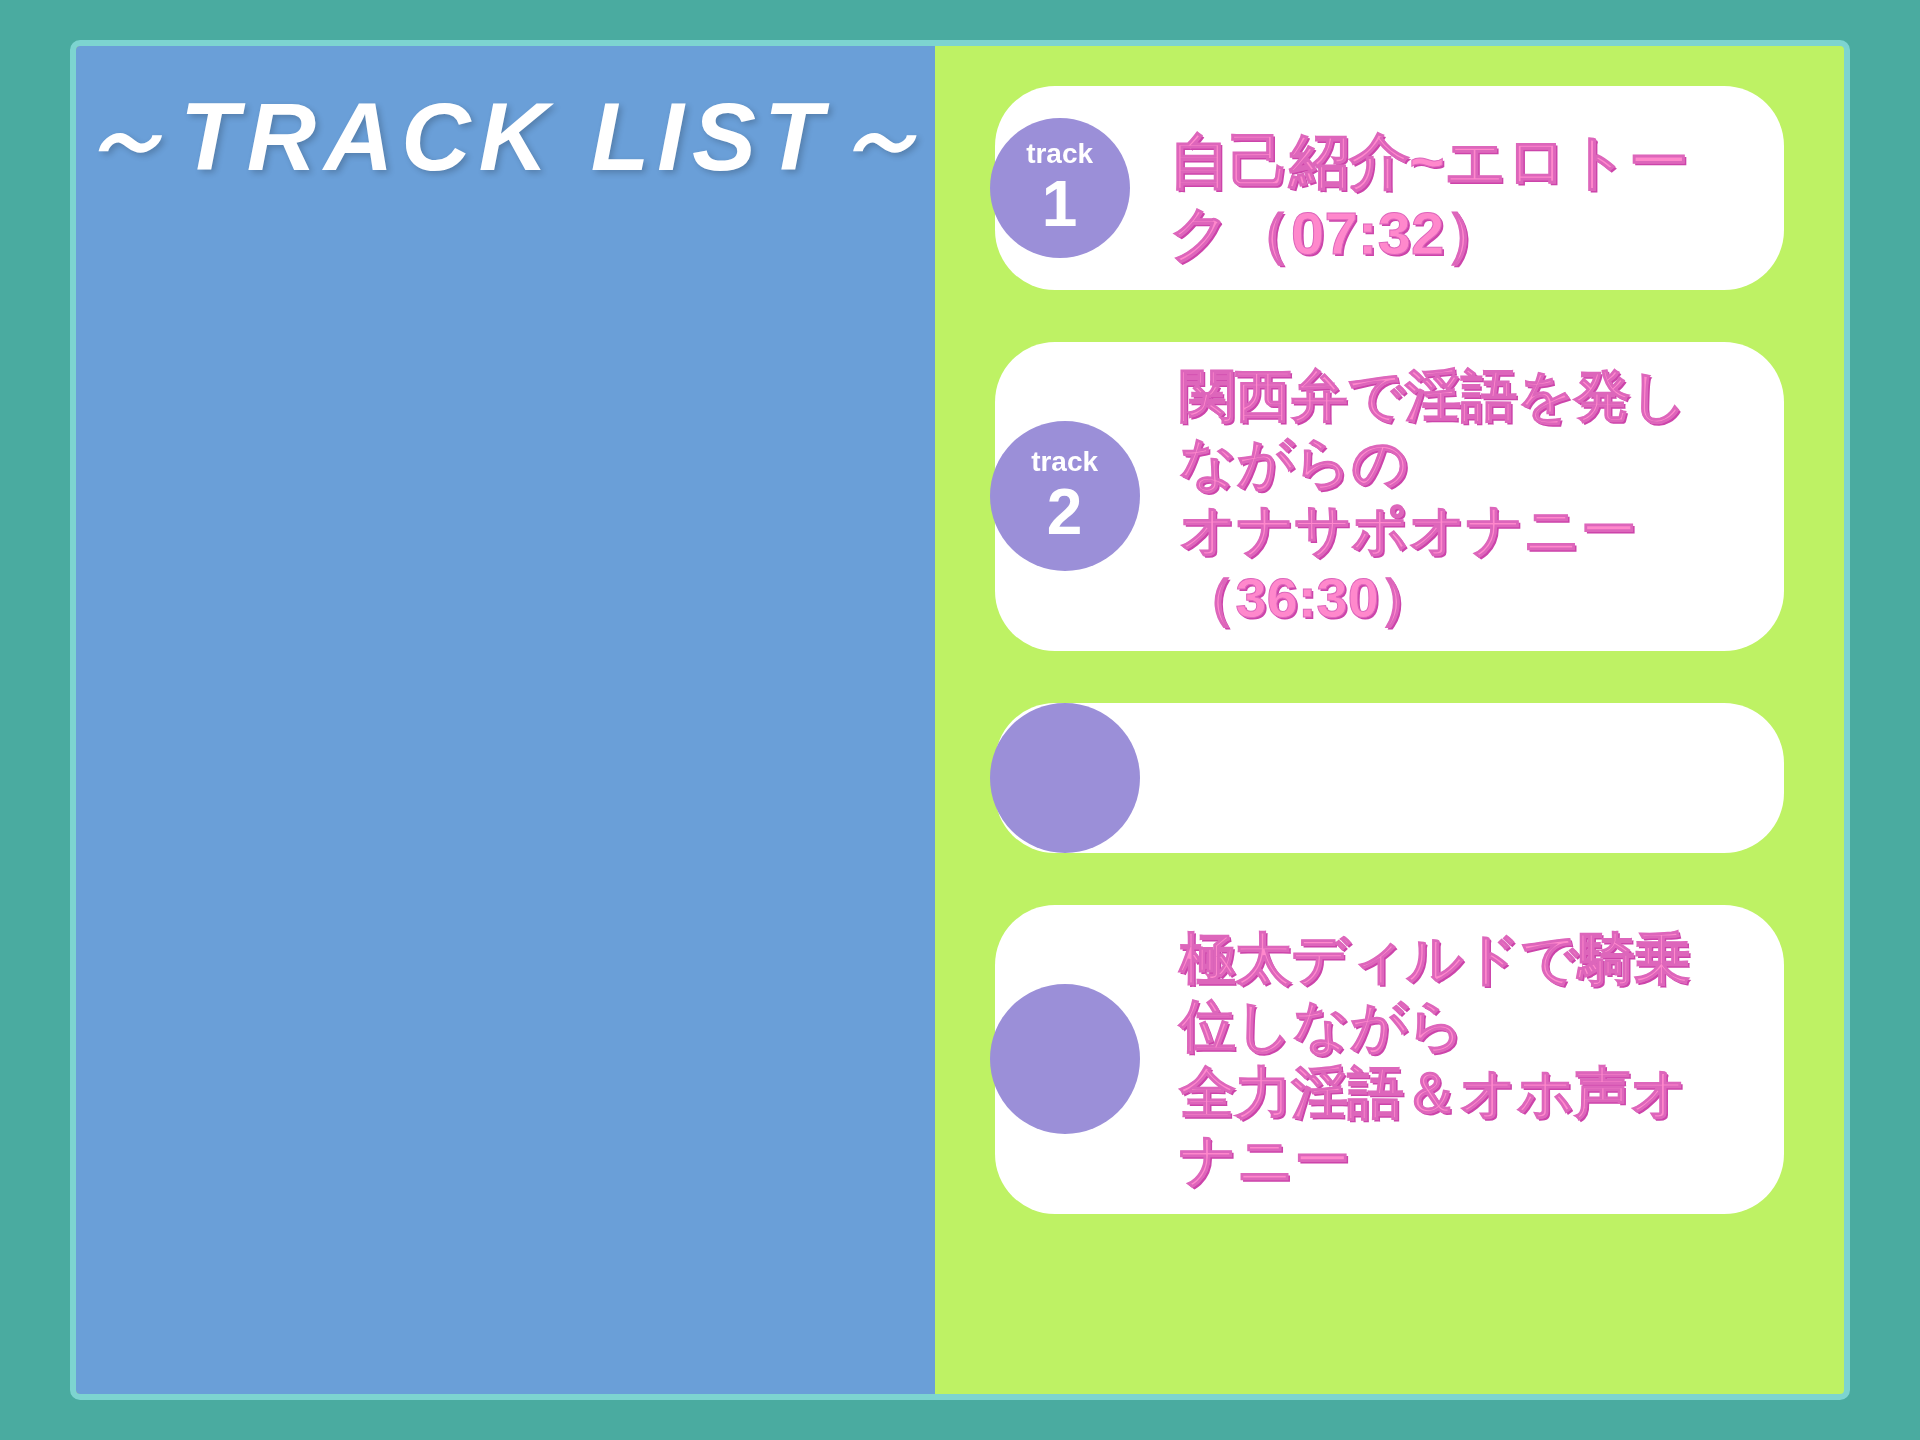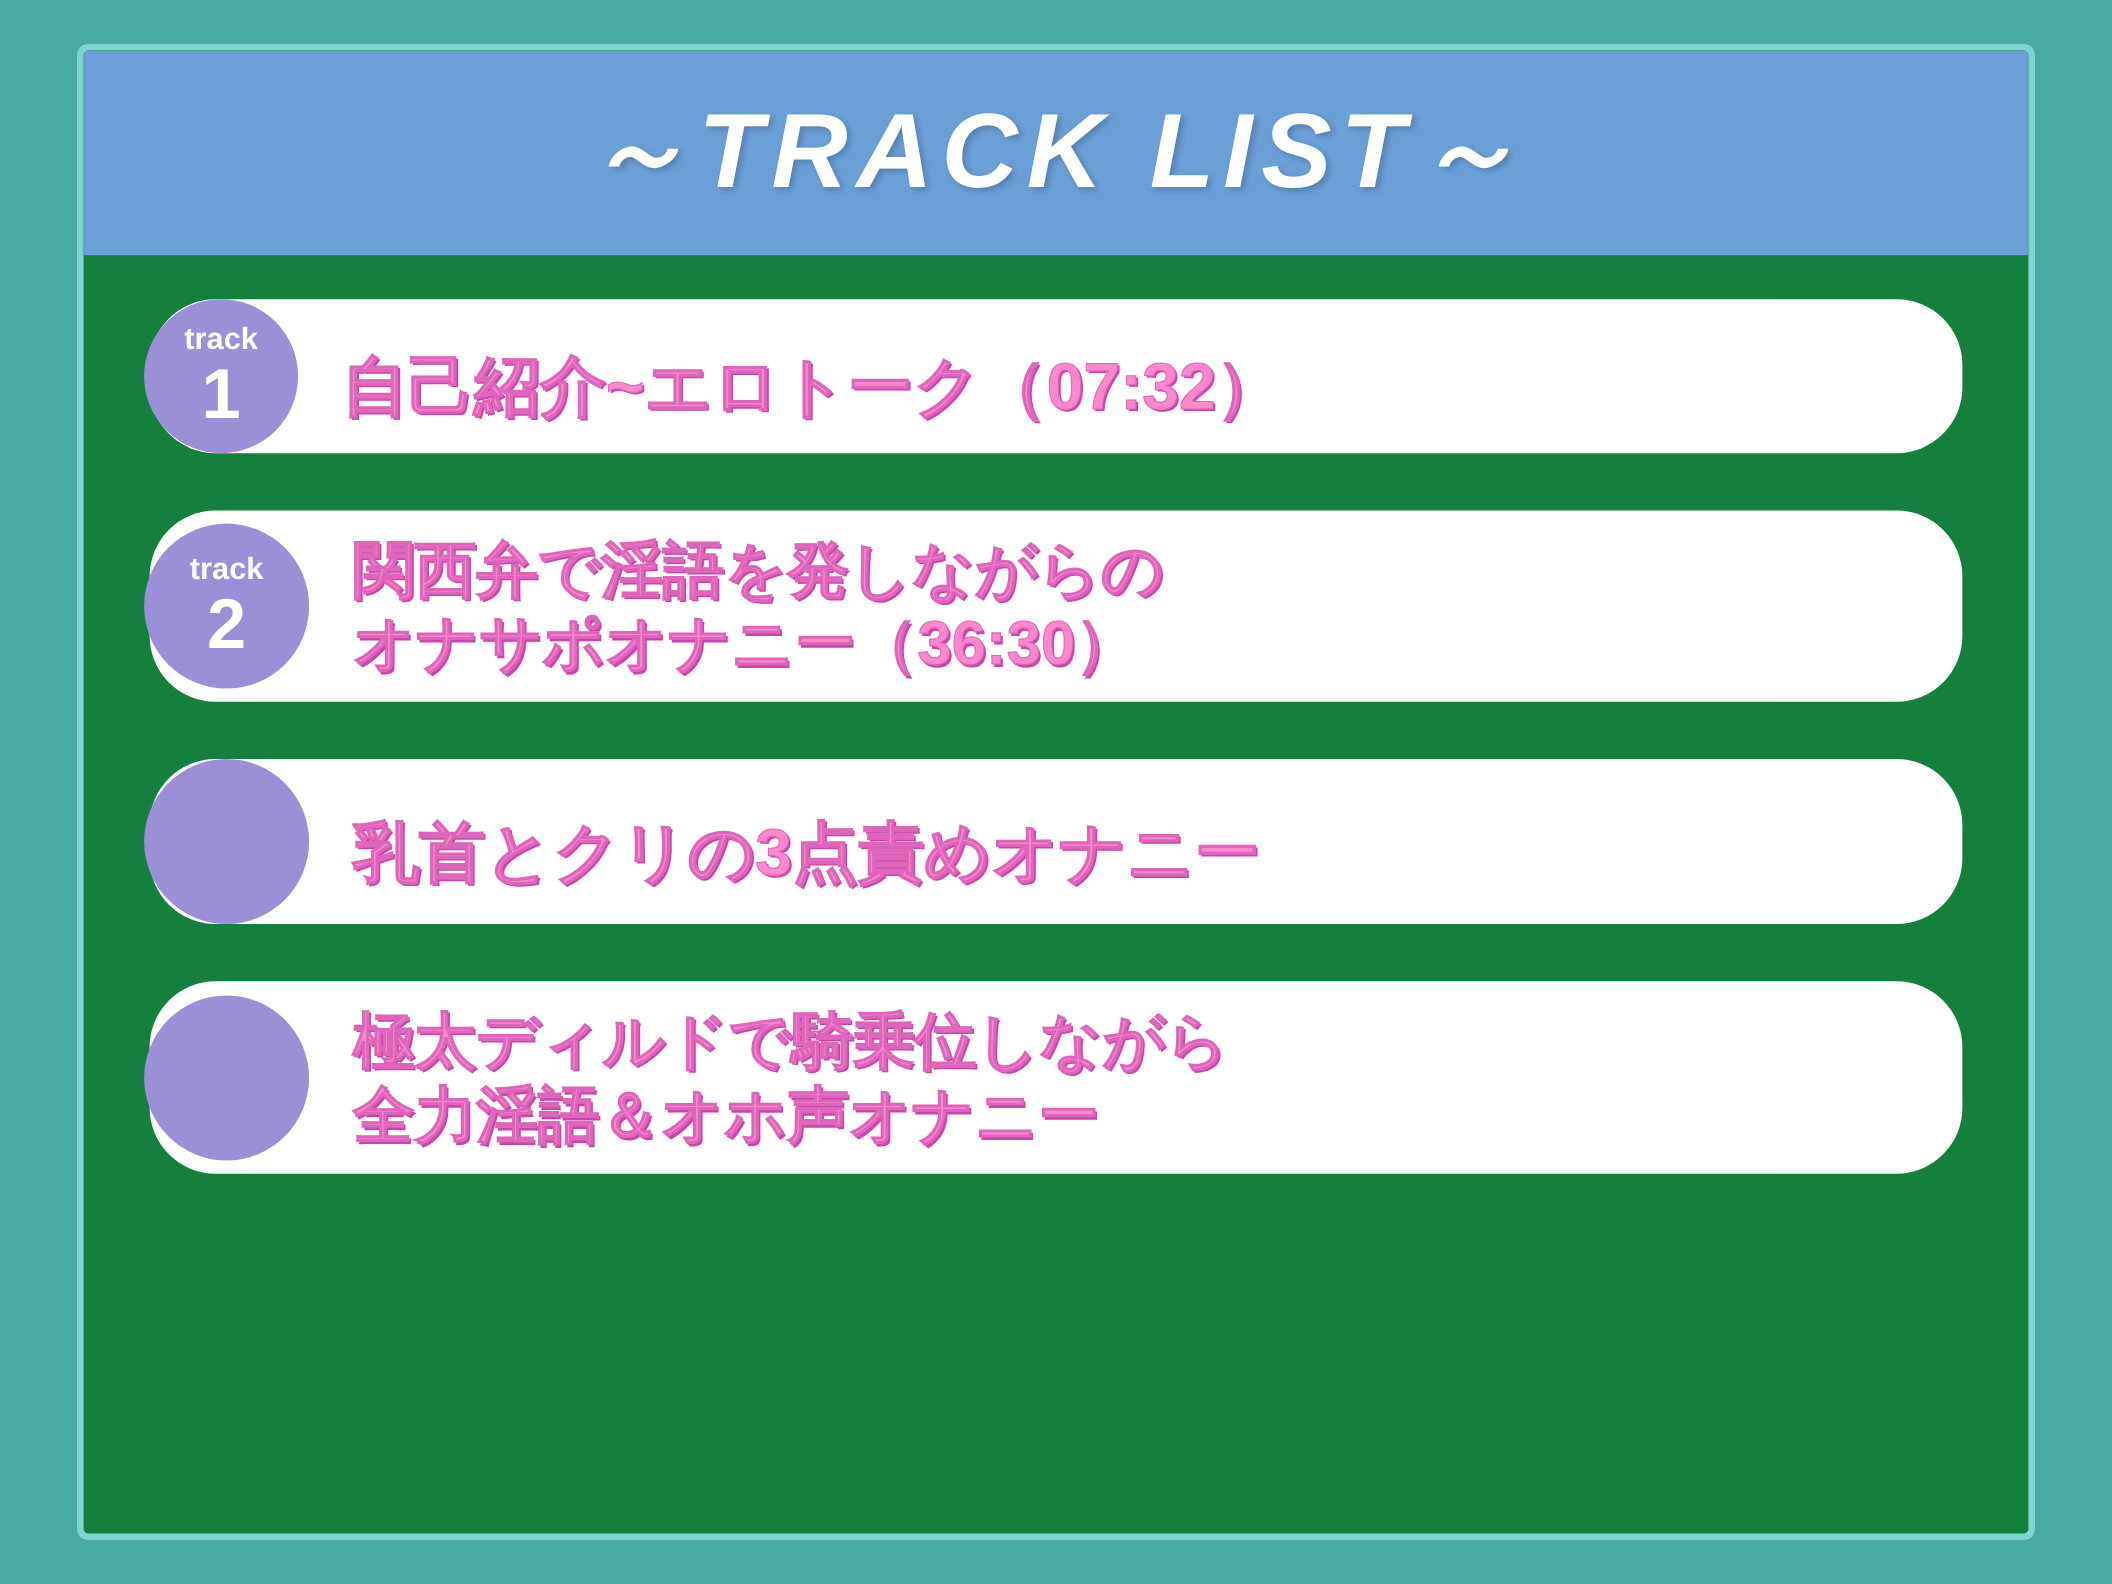--- a/index.html
+++ b/index.html
@@ -16,23 +16,23 @@
       align-items: center;
       justify-content: center;
       font-family: 'Arial', sans-serif;
     }
 
     .outer-border {
       width: 1780px;
       height: 1360px;
       border: 6px solid #7dd4d0;
       border-radius: 10px;
-      background-color: #15803d;
+      background-color: #bef264;
       display: flex;
-      flex-direction: column;
+      flex-direction: row;
       overflow: hidden;
     }
 
     .header {
       background-color: #6a9fd8;
       padding: 28px 0;
       text-align: center;
     }
 
     .header-title {
@@ -168,23 +168,20 @@
         <span class="track-label">track</span>
         <span class="track-number">2</span>
       </div>
       <div class="track-text">
         <div class="track-title track-title-medium jp-text">関西弁で淫語を発しながらの<br>オナサポオナニー（36:30）</div>
       </div>
     </div>
 
     <div class="track-row">
       <div class="track-badge-no-number"></div>
-      <div class="track-text">
-        <div class="track-title track-title-large jp-text">乳首とクリの3点責めオナニー</div>
-      </div>
     </div>
 
     <div class="track-row track-row-tall">
       <div class="track-badge-no-number"></div>
       <div class="track-text">
         <div class="track-title track-title-medium jp-text">極太ディルドで騎乗位しながら<br>全力淫語＆オホ声オナニー</div>
       </div>
     </div>
 
   </div>

